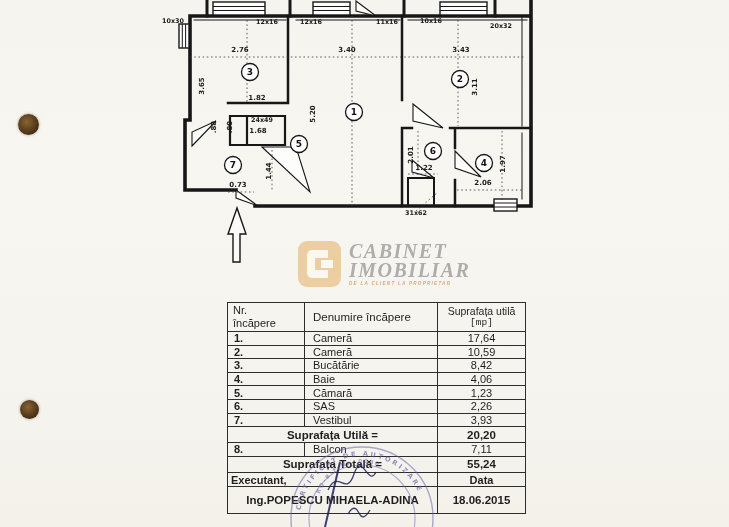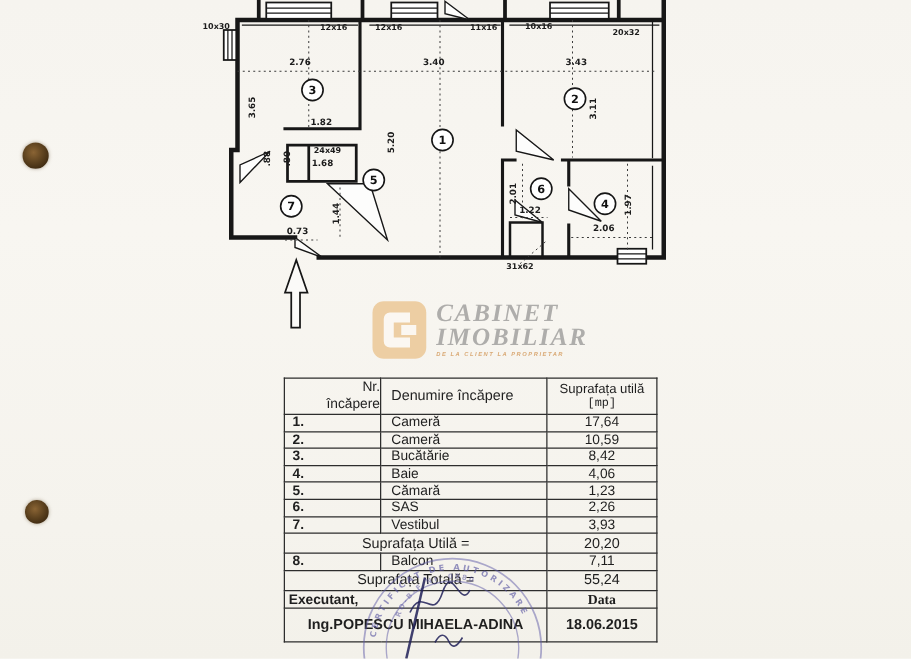--- a/index.html
+++ b/index.html
@@ -28,32 +28,32 @@
   #logo .l1,#logo .l2{
     font-family:"Liberation Serif",serif;font-weight:600;font-size:20px;line-height:.93;
     color:#a5a4a2;letter-spacing:1.5px;}
   #logo .tag{font-size:4.6px;letter-spacing:1.25px;color:#d6a066;margin-top:2px;font-weight:700;}
 
   
   #area-table{position:absolute;left:227px;top:302px;border-collapse:collapse;
     background:transparent;color:#1f1f1f;}
   #area-table td,#area-table th{border:1.6px solid #2d2d2d;padding:0 0;}
   #area-table th{font-weight:400;}
-  .h1{width:71px;text-align:right;padding-left:5px !important;font-size:11px;line-height:1.15;margin-top:12px;}
+  .h1{width:71px;text-align:left;padding-left:5px !important;font-size:11px;line-height:1.15;margin-top:12px;}
   .h2{width:124px;text-align:left;padding-left:8px !important;font-size:11.5px;}
   .h3{width:87px;text-align:center;font-size:10.5px;line-height:1.1;height:28px;}
   .h3 .mp{font-size:9.5px;font-family:Liberation Mono, monospace;}
   tr.data td{height:12.6px;font-size:11px;}
   td.c1{padding-left:6px !important;font-weight:600;}
   td.c2{padding-left:8px !important;}
   td.c3{text-align:center;}
-  tr.summary td{height:15px;font-size:11.5px;font-weight:400;text-align:center;}
+  tr.summary td{height:15px;font-size:11.5px;font-weight:700;text-align:center;}
   tr.exec td{height:13.5px;font-size:11px;font-weight:700;}
   td.exec-l{padding-left:3px !important;text-align:left;}
-  td.exec-r{text-align:center;font-family:Liberation Serif, serif;}
+  td.exec-r{text-align:center;}
   tr.sign td{height:26px;font-size:11.5px;font-weight:700;text-align:center;vertical-align:middle;}
 
   
   #stamp{position:absolute;left:278px;top:432px;pointer-events:none;}
   #stamp .ring{stroke:rgba(96,92,168,.5);fill:none;}
   #stamp .ringtext{font:600 6.6px "DejaVu Sans",sans-serif;fill:rgba(86,82,160,.62);letter-spacing:2.4px;}
   #stamp .serialtext{font:600 5.6px "DejaVu Sans",sans-serif;fill:rgba(86,82,160,.5);letter-spacing:1.6px;}
   #stamp .sig{stroke:rgba(32,32,88,.85);fill:none;}
 </style>
 </head>

